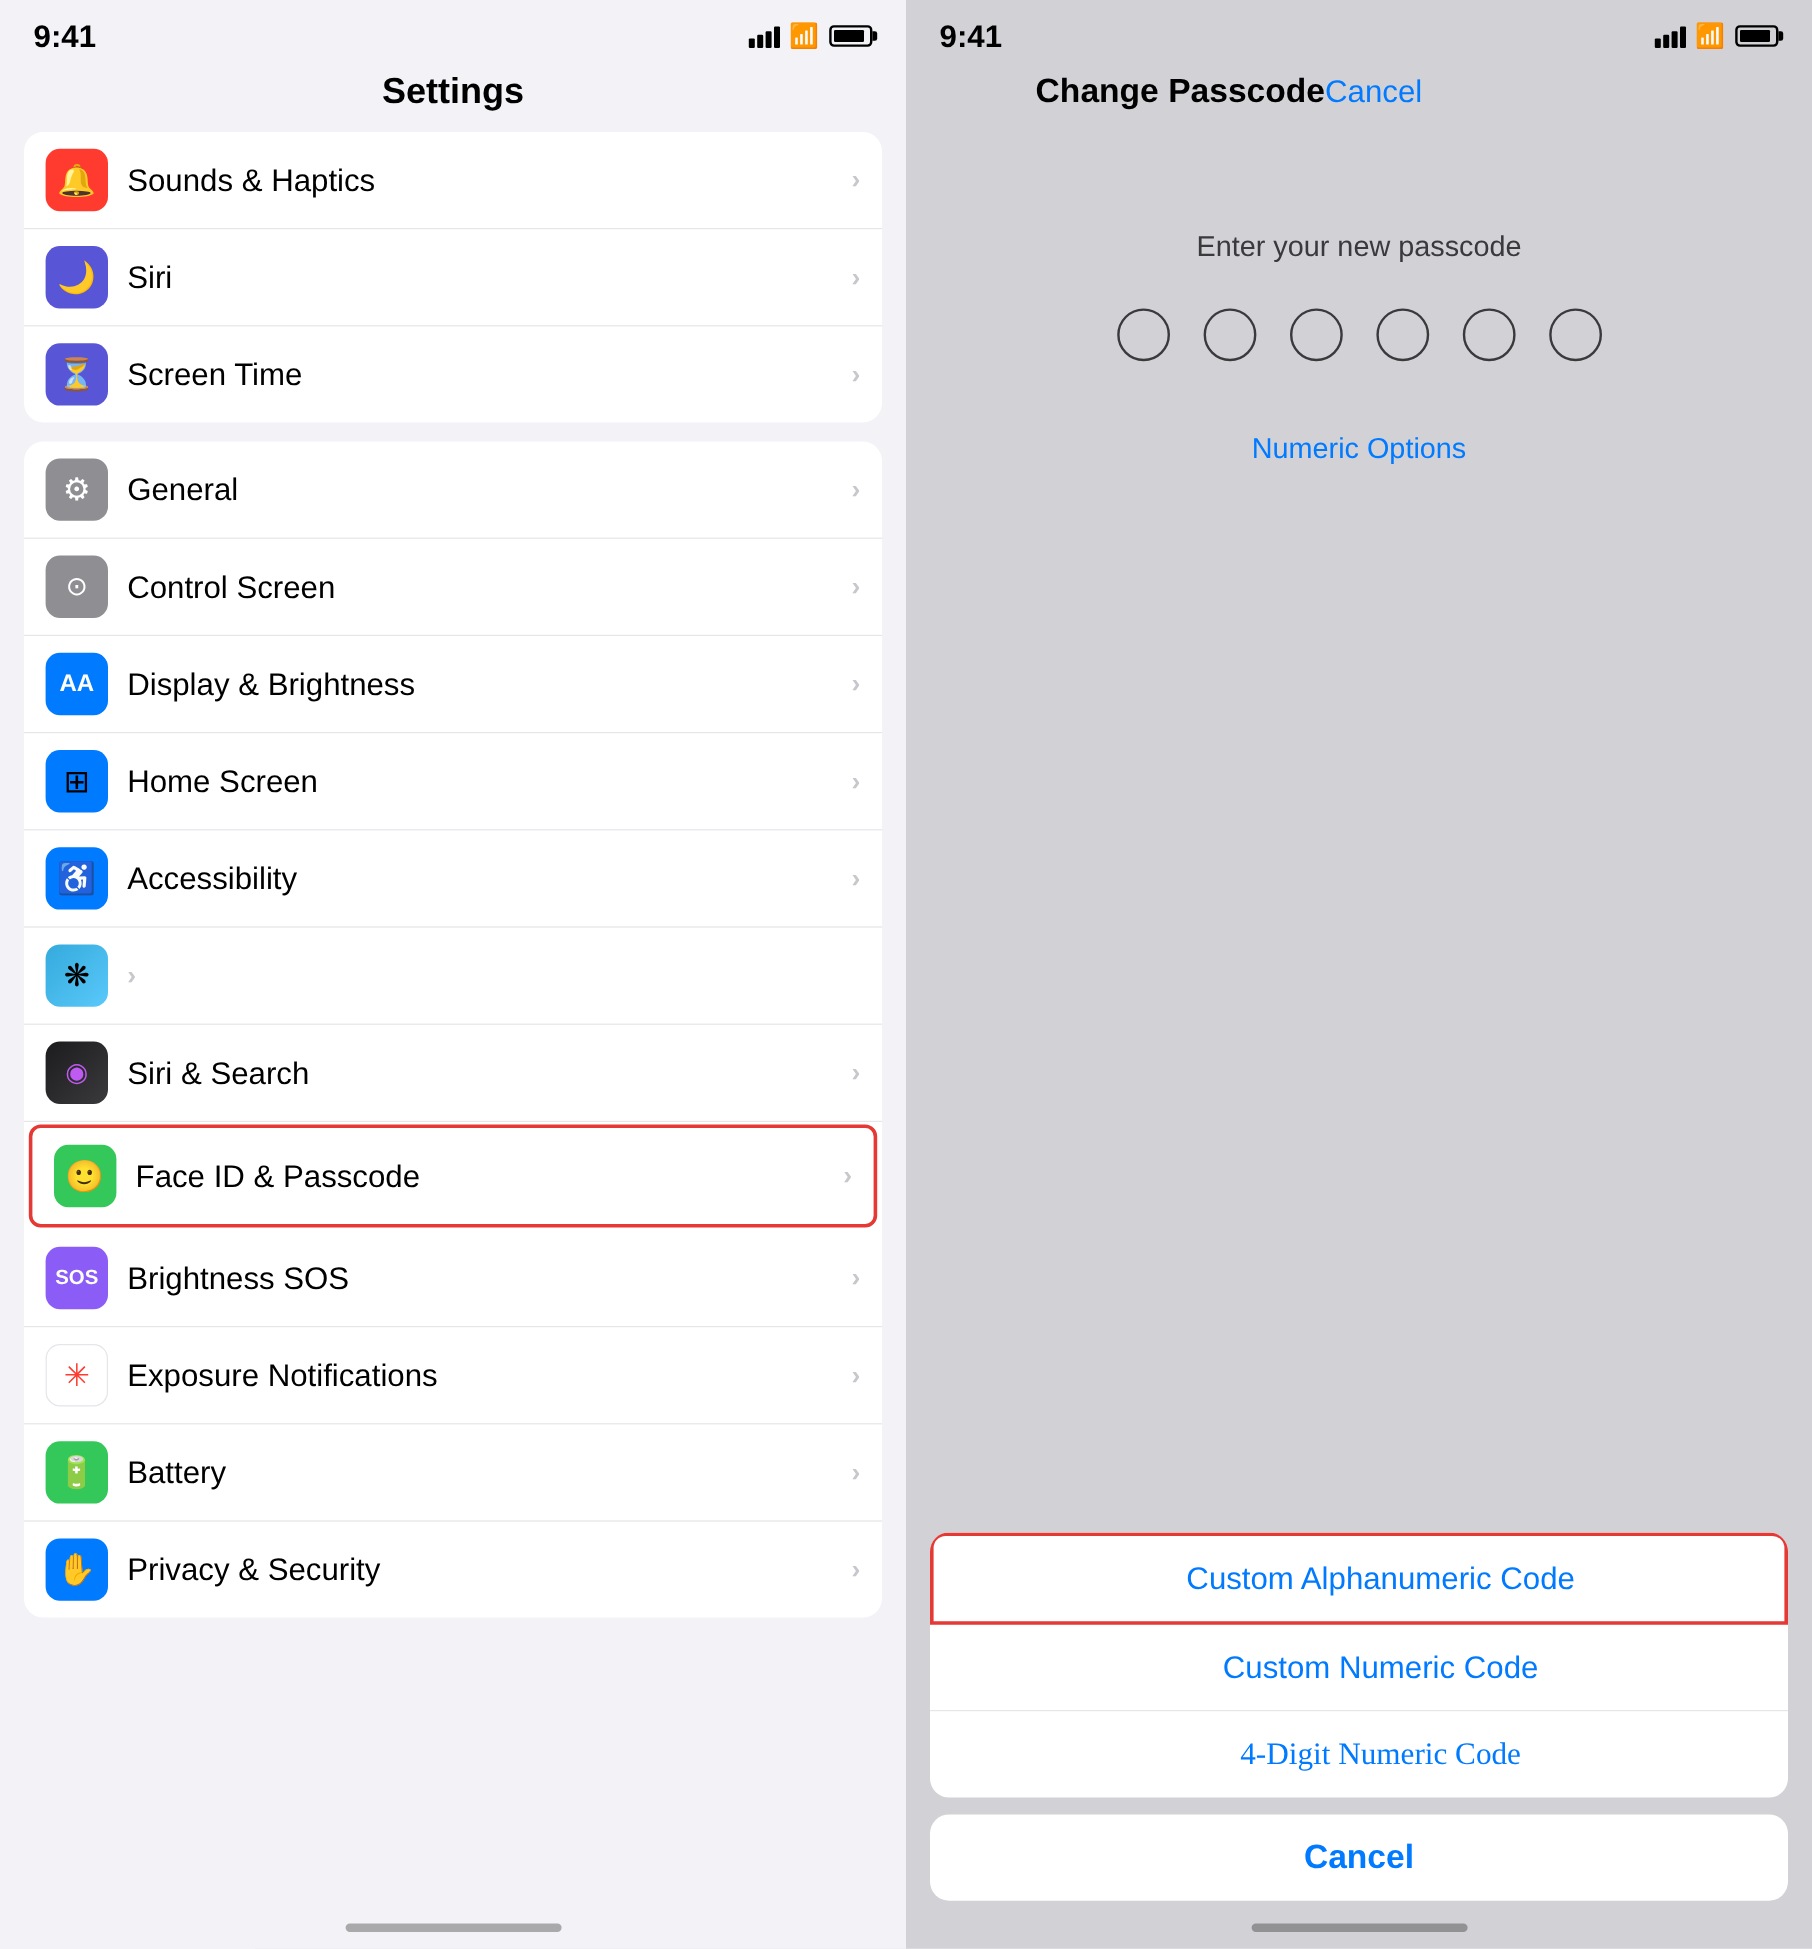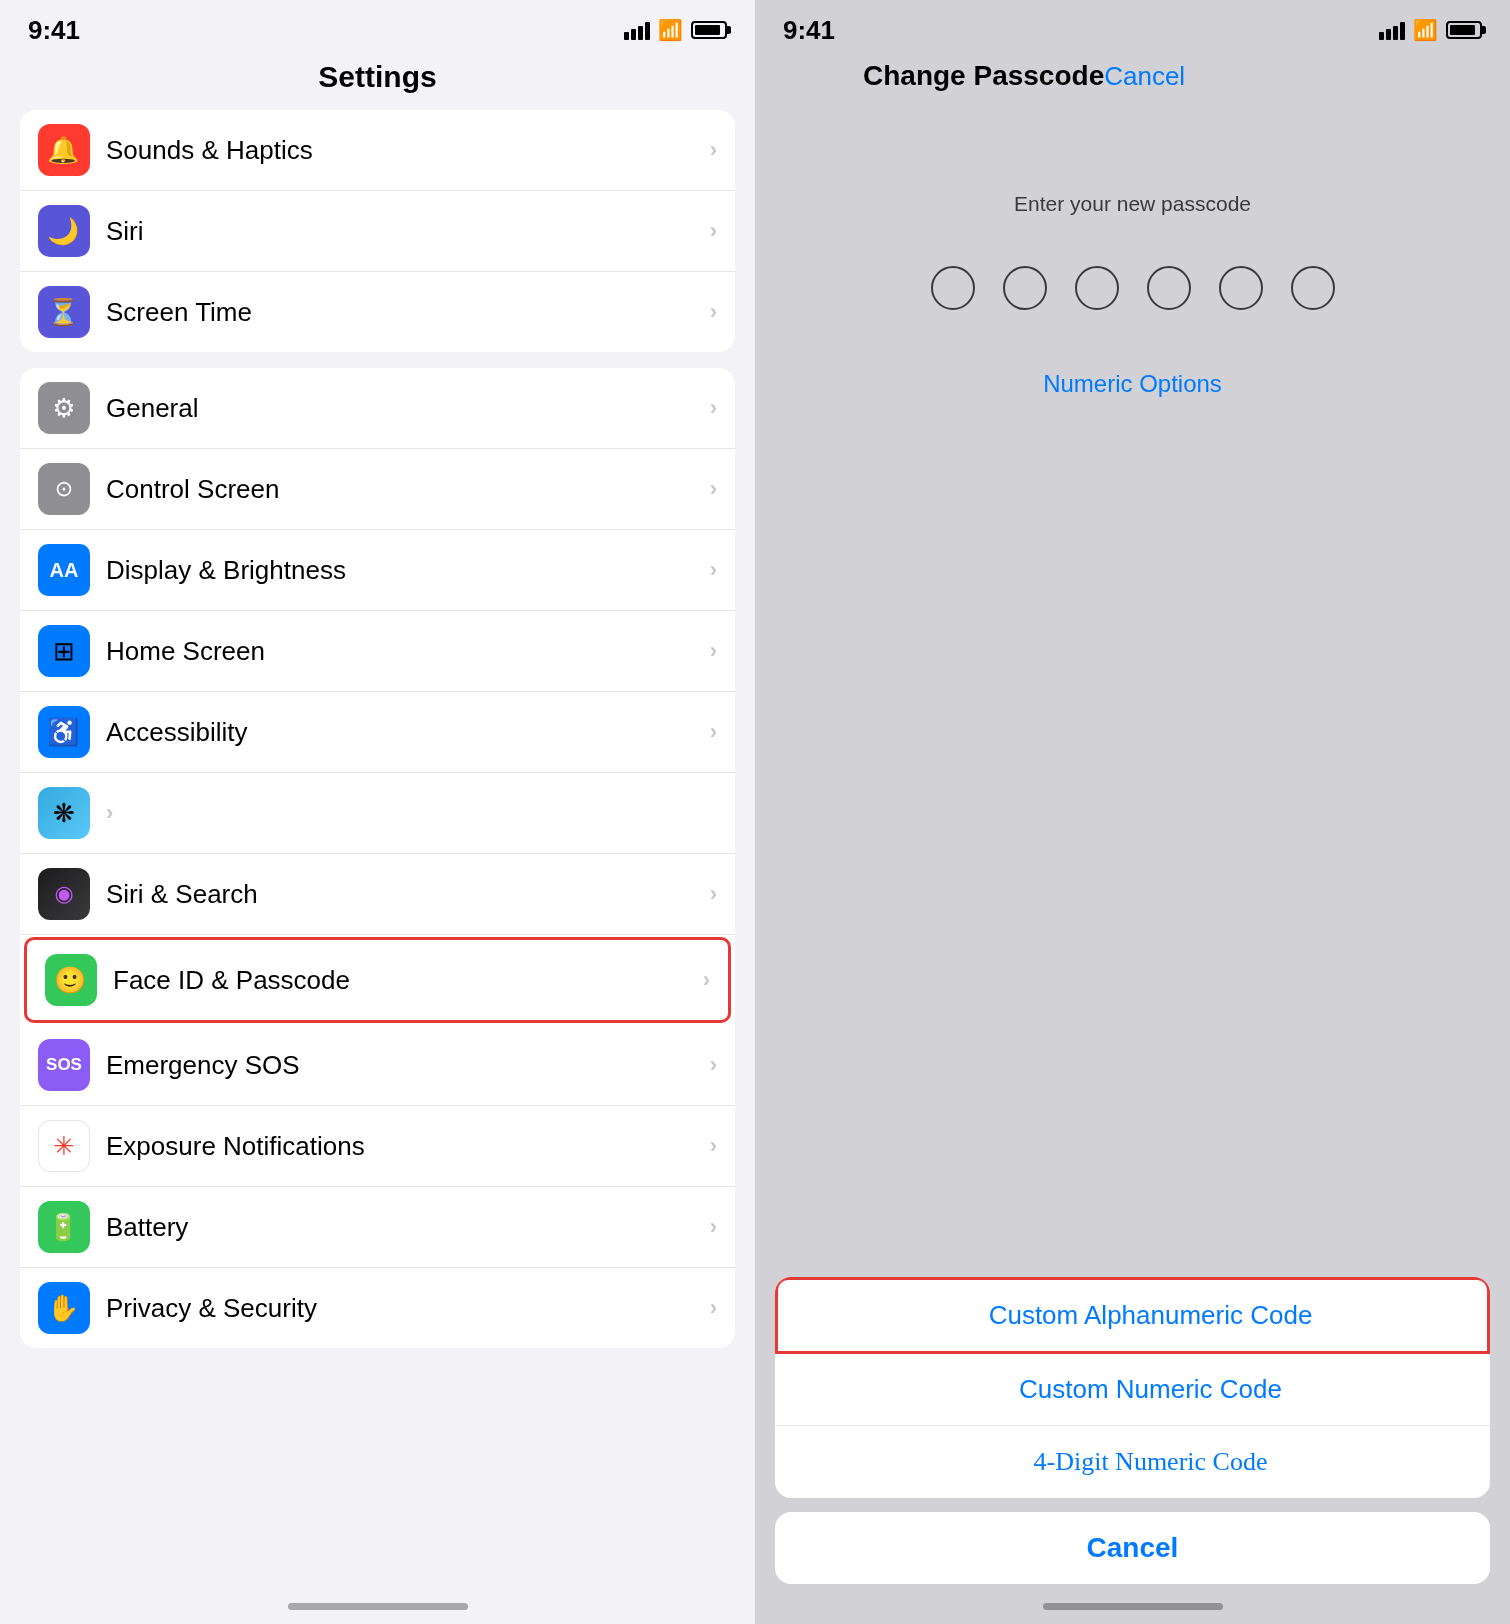--- a/index.html
+++ b/index.html
@@ -140,21 +140,21 @@
       font-size: 22px;
       font-weight: 600;
     }
 
     
     .ic-sounds { background: #ff3b30; }
     .ic-focus { background: #5856d6; }
     .ic-screentime { background: #5856d6; }
     .ic-general { background: #8e8e93; }
     .ic-control { background: #8e8e93; }
-    .ic-display { background: #007aff; border-radius: 10px; }
+    .ic-display { background: #007aff; }
     .ic-homescreen { background: #007aff; }
     .ic-accessibility { background: #007aff; }
     .ic-wallpaper { background: #34aadc; }
     .ic-faceid { background: #34c759; }
     .ic-sos { background: #8b5cf6; }
     .ic-exposure { background: #fff; border: 1px solid #e5e5ea; }
     .ic-battery { background: #34c759; }
     .ic-privacy { background: #007aff; }
 
     .home-indicator-left {
@@ -206,23 +206,23 @@
 
     .passcode-prompt-area {
       flex: 1;
       display: flex;
       flex-direction: column;
       align-items: center;
       padding-top: 80px;
     }
 
     .passcode-label {
-      font-size: 21px;
+      font-size: 24px;
       color: #3a3a3c;
-      margin-bottom: 50px;
+      margin-bottom: 37px;
     }
 
     .passcode-dots {
       display: flex;
       gap: 28px;
       margin-bottom: 60px;
     }
 
     .passcode-dot {
       width: 44px;
@@ -414,21 +414,21 @@
         <div class="item-icon ic-faceid">
           <span style="font-size:26px;">🙂</span>
         </div>
         <span class="item-label">Face ID &amp; Passcode</span>
         <span class="chevron">›</span>
       </div>
       <div class="settings-item">
         <div class="item-icon ic-sos">
           <span class="icon-text" style="font-size:17px; font-weight:900;">SOS</span>
         </div>
-        <span class="item-label">Emergency SOS</span>
+        <span class="item-label">Brightness SOS</span>
         <span class="chevron">›</span>
       </div>
       <div class="settings-item">
         <div class="item-icon ic-exposure">
           <span style="font-size:26px; color:#ff3b30;">✳</span>
         </div>
         <span class="item-label">Exposure Notifications</span>
         <span class="chevron">›</span>
       </div>
       <div class="settings-item">

